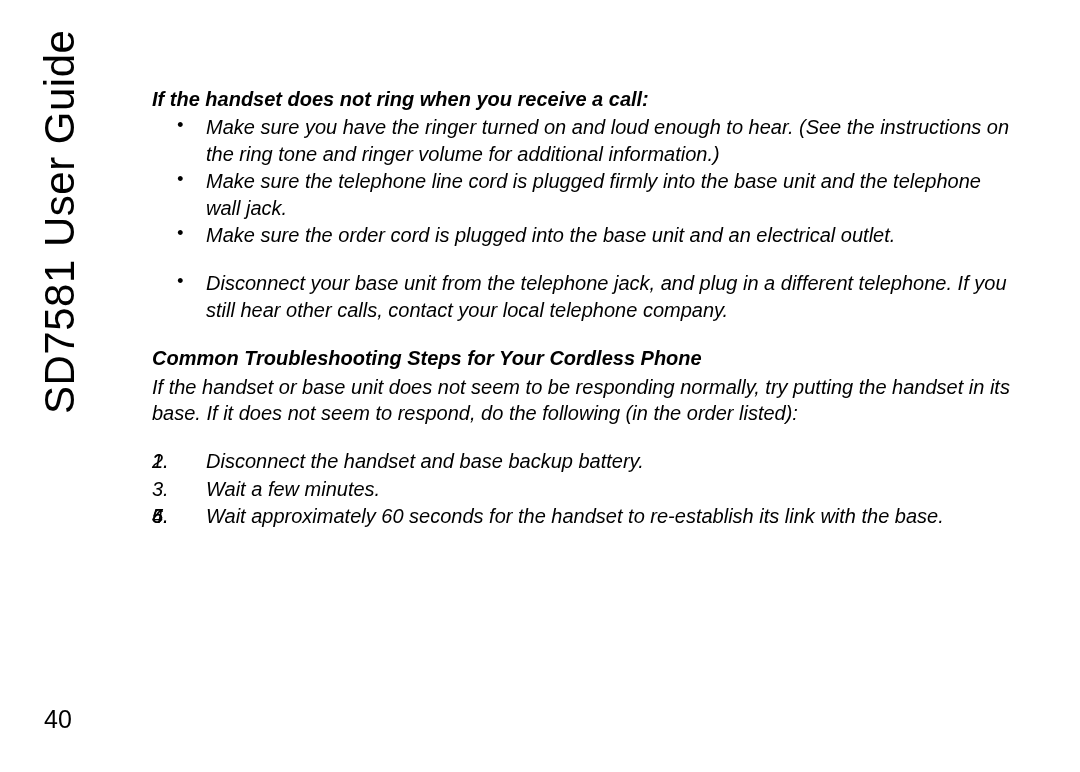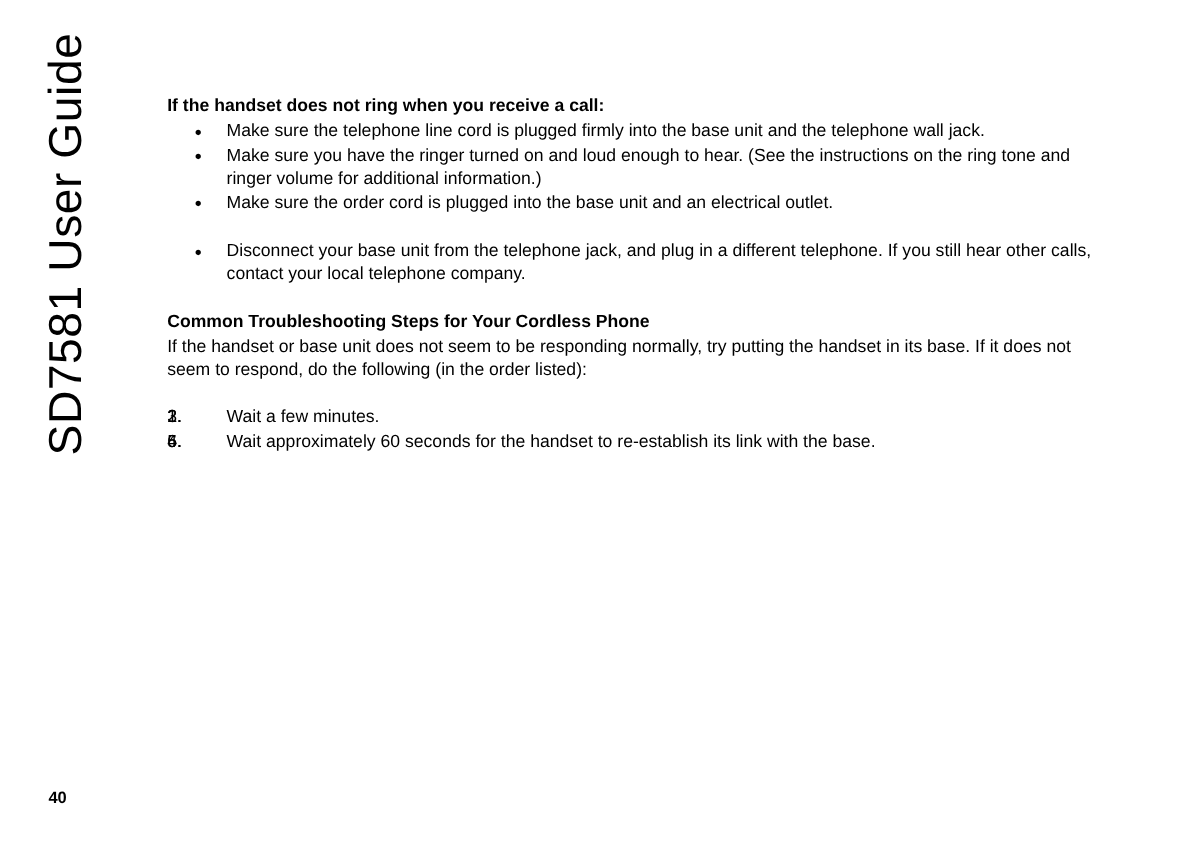--- a/index.html
+++ b/index.html
@@ -23,30 +23,31 @@
       transform-origin: left center;
       white-space: nowrap;
       font-size: 42px;
       font-weight: 400;
       letter-spacing: 0.5px;
     }
     .page-number {
       position: absolute;
       left: 44px;
       bottom: 38px;
-      font-size: 15px;
-      font-weight: 700;
+      font-size: 25px;
+      font-weight: 400;
     }
     .content {
       position: absolute;
       left: 152px;
       top: 86px;
       width: 860px;
-      font-size: 16px;
+      font-size: 20px;
       line-height: 1.32;
+      font-style: italic;
     }
     .section-heading {
       font-weight: 700;
       margin-bottom: 2px;
     }
     .bullet-list {
       list-style: none;
       margin-bottom: 22px;
     }
     .bullet-list li {
@@ -90,37 +91,37 @@
 </head>
 <body>
 
 <div class="side-title">SD7581 User Guide</div>
 <div class="page-number">40</div>
 
 <div class="content">
 
   <div class="section-heading">If the handset does not ring when you receive a call:</div>
   <ul class="bullet-list">
+    <li>Make sure you have the ringer turned on and loud enough to hear. (See the instructions on the ring tone and ringer volume for additional information.)</li>
     <li>Make sure the telephone line cord is plugged firmly into the base unit and the telephone wall jack.</li>
-    <li>Make sure you have the ringer turned on and loud enough to hear. (See the instructions on the ring tone and ringer volume for additional information.)</li>
     <li>Make sure the order cord is plugged into the base unit and an electrical outlet.</li>
   </ul>
 
   <div class="section2">
     <ul class="bullet-list">
       <li>Disconnect your base unit from the telephone jack, and plug in a different telephone. If you still hear other calls, contact your local telephone company.</li>
     </ul>
   </div>
 
   <div class="section3">
     <div class="section-heading">Common Troubleshooting Steps for Your Cordless Phone</div>
     <div class="para">If the handset or base unit does not seem to be responding normally, try putting the handset in its base. If it does not seem to respond, do the following (in the order listed):</div>
     <ol class="numbered-list">
       <li><span class="num">1.</span></li>
-      <li><span class="num">2.</span></li>
+      <li><span class="num">2.</span><span>Disconnect the handset and base backup battery.</span></li>
       <li><span class="num">3.</span><span>Wait a few minutes.</span></li>
       <li><span class="num">4.</span></li>
       <li><span class="num">5.</span></li>
       <li><span class="num">6.</span><span>Wait approximately 60 seconds for the handset to re-establish its link with the base.</span></li>
     </ol>
   </div>
 
 </div>
 
 </body></html>

